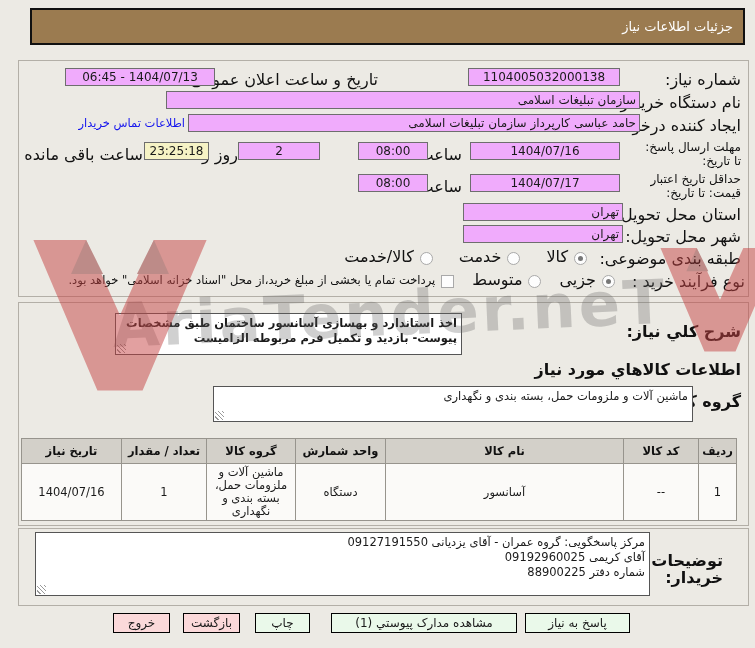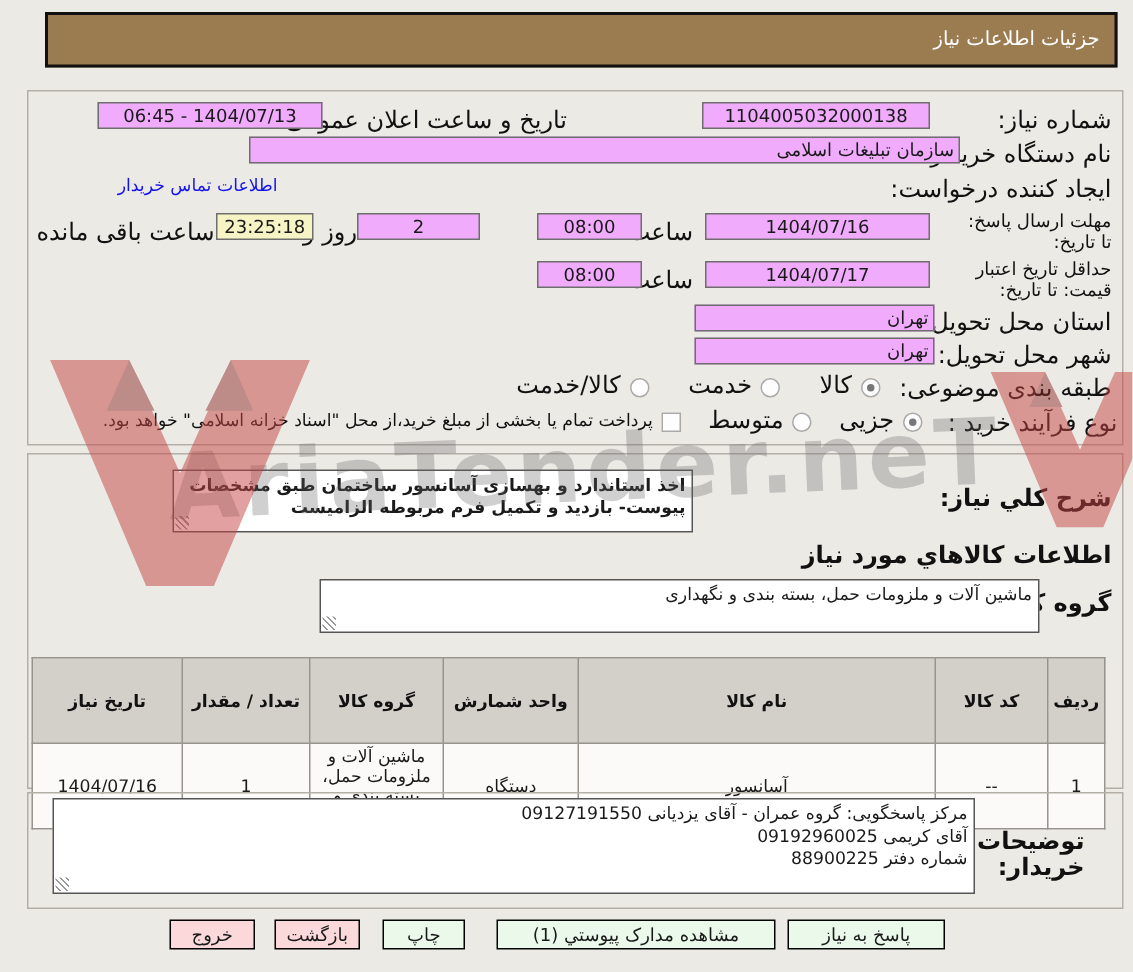--- a/index.html
+++ b/index.html
@@ -74,21 +74,21 @@
   }
   
   table.goods{
     border-collapse:collapse;
     table-layout:fixed;
     font-size:11.5px;
   }
   table.goods th{
     background:#D3D0C9;font-weight:bold;color:#111;
     border:1px solid #97948d;
-    height:24px;padding:16px 2px;
+    height:24px;padding:0 2px;
   }
   table.goods td{
     background:#FBFAF8;
     border:1px solid #97948d;
     text-align:center;vertical-align:middle;
     padding:2px;line-height:13px;
   }
   
   .btn{
     border:1px solid #000;
@@ -125,20 +125,21 @@
 
   <span class="abs lbl" style="right:14px;top:70px;">شماره نیاز:</span>
   <div class="abs field center" style="right:135px;top:68px;width:144px;text-align:center;">1104005032000138</div>
   <span class="abs lbl" style="right:377px;top:70px;">تاریخ و ساعت اعلان عمومی:</span>
   <div class="abs field center" style="right:540px;top:68px;width:142px;">1404/07/13 - 06:45</div>
 
   <span class="abs lbl" style="right:14px;top:93px;">نام دستگاه خریدار:</span>
   <div class="abs field" style="right:115px;top:91px;width:466px;">سازمان تبلیغات اسلامی</div>
 
   <span class="abs lbl" style="right:14px;top:116px;">ایجاد کننده درخواست:</span>
+  <div class="abs field" style="right:115px;top:114px;width:444px;">حامد عباسی کارپرداز سازمان تبلیغات اسلامی</div>
   <a class="abs link" style="right:570px;top:116px;">اطلاعات تماس خریدار</a>
 
   <span class="abs lbl2" style="right:14px;top:140px;width:104px;white-space:normal;">مهلت ارسال پاسخ: تا تاریخ:</span>
   <div class="abs field center" style="right:135px;top:142px;width:142px;">1404/07/16</div>
   <span class="abs lbl" style="right:293px;top:145px;">ساعت</span>
   <div class="abs field center" style="right:327px;top:142px;width:62px;">08:00</div>
   <div class="abs field center" style="right:435px;top:142px;width:74px;">2</div>
   <span class="abs lbl" style="right:517px;top:145px;">روز و</span>
   <div class="abs field center yellow" style="right:546px;top:142px;width:57px;">23:25:18</div>
   <span class="abs lbl" style="right:612px;top:145px;">ساعت باقی مانده</span>

